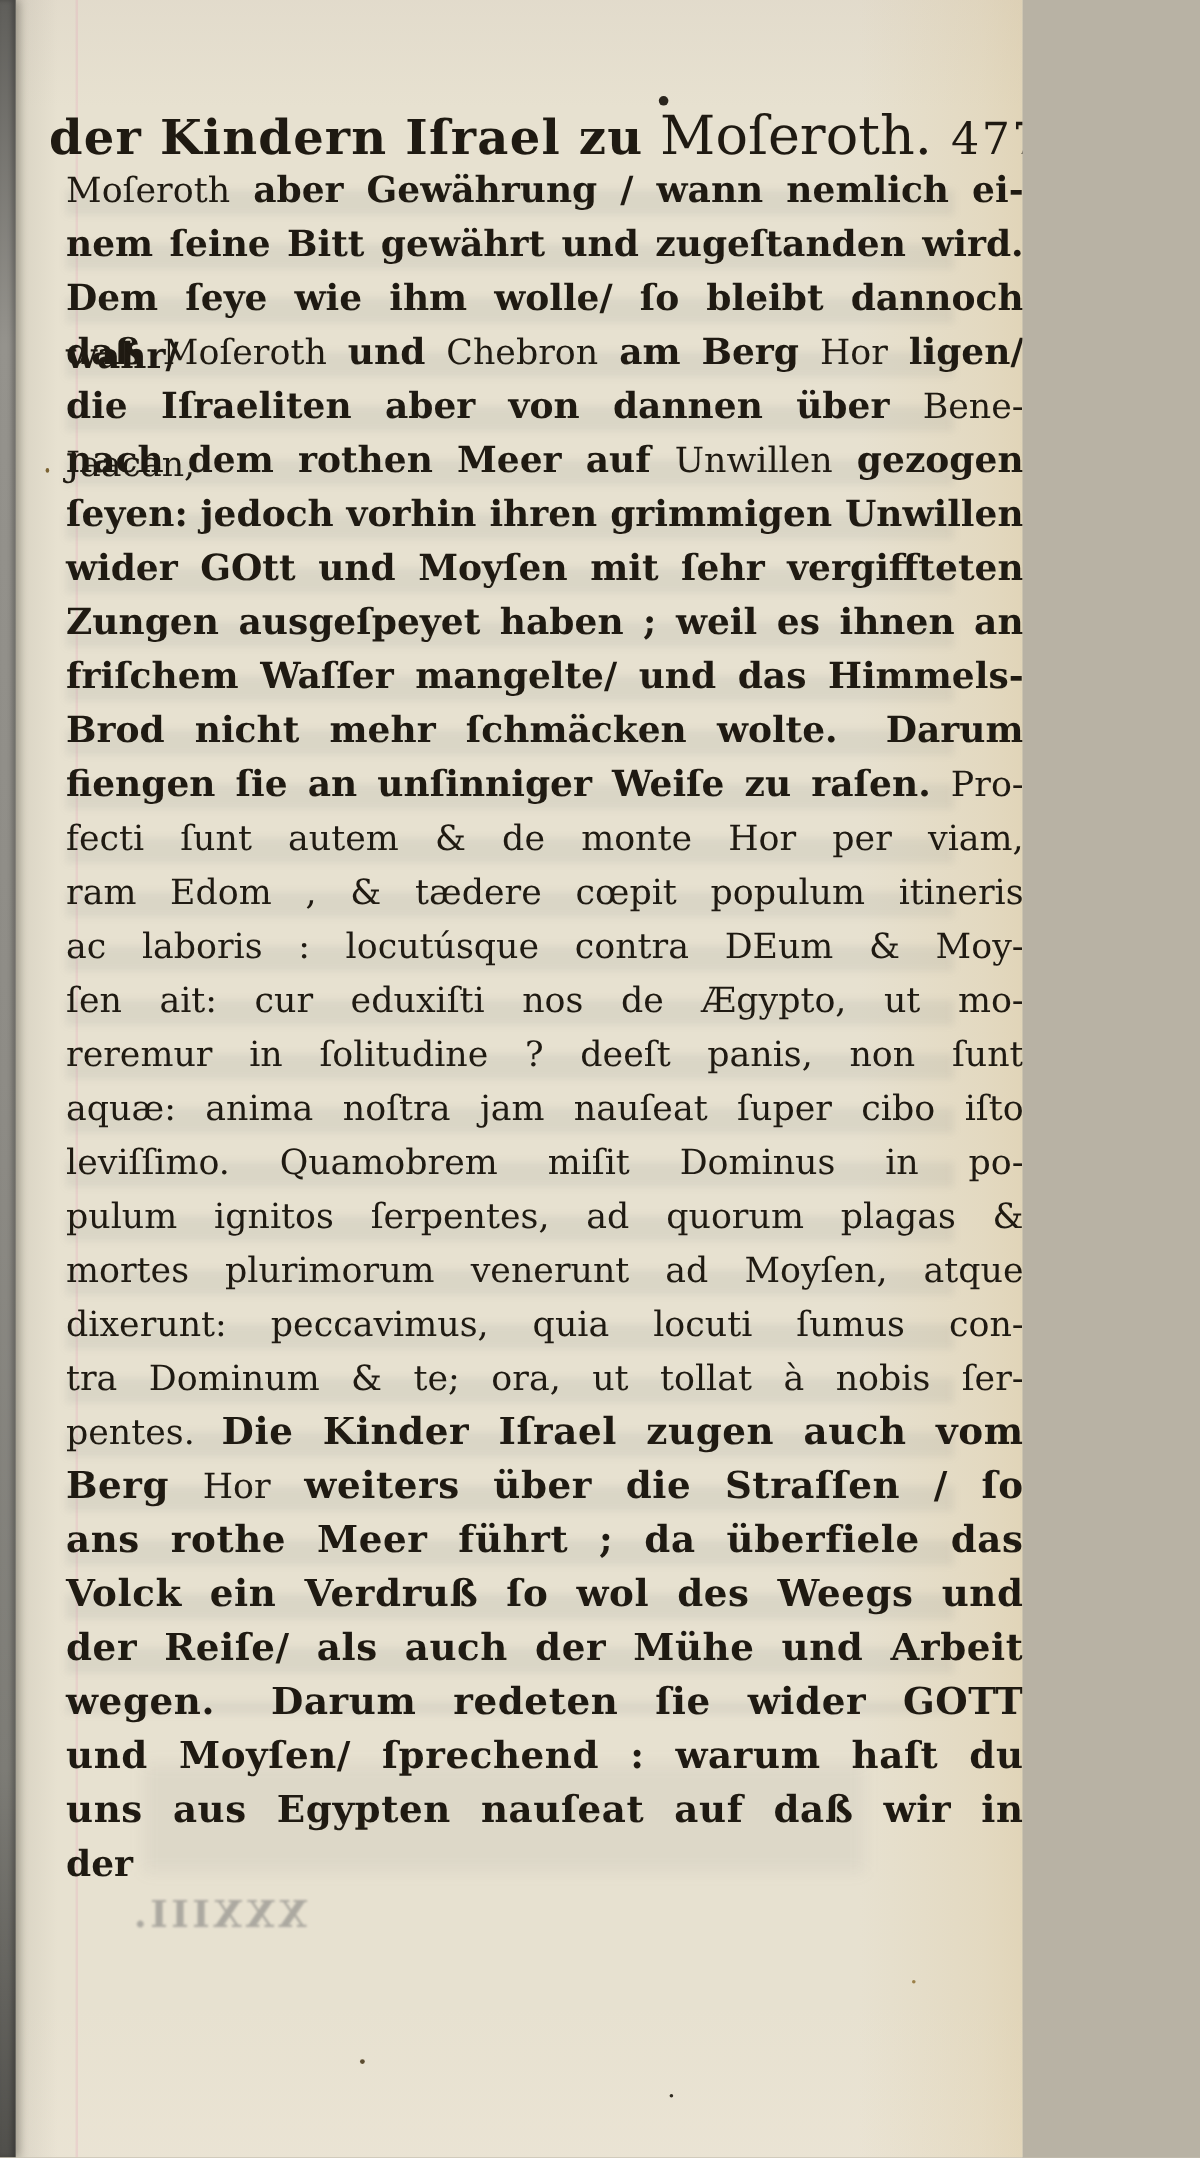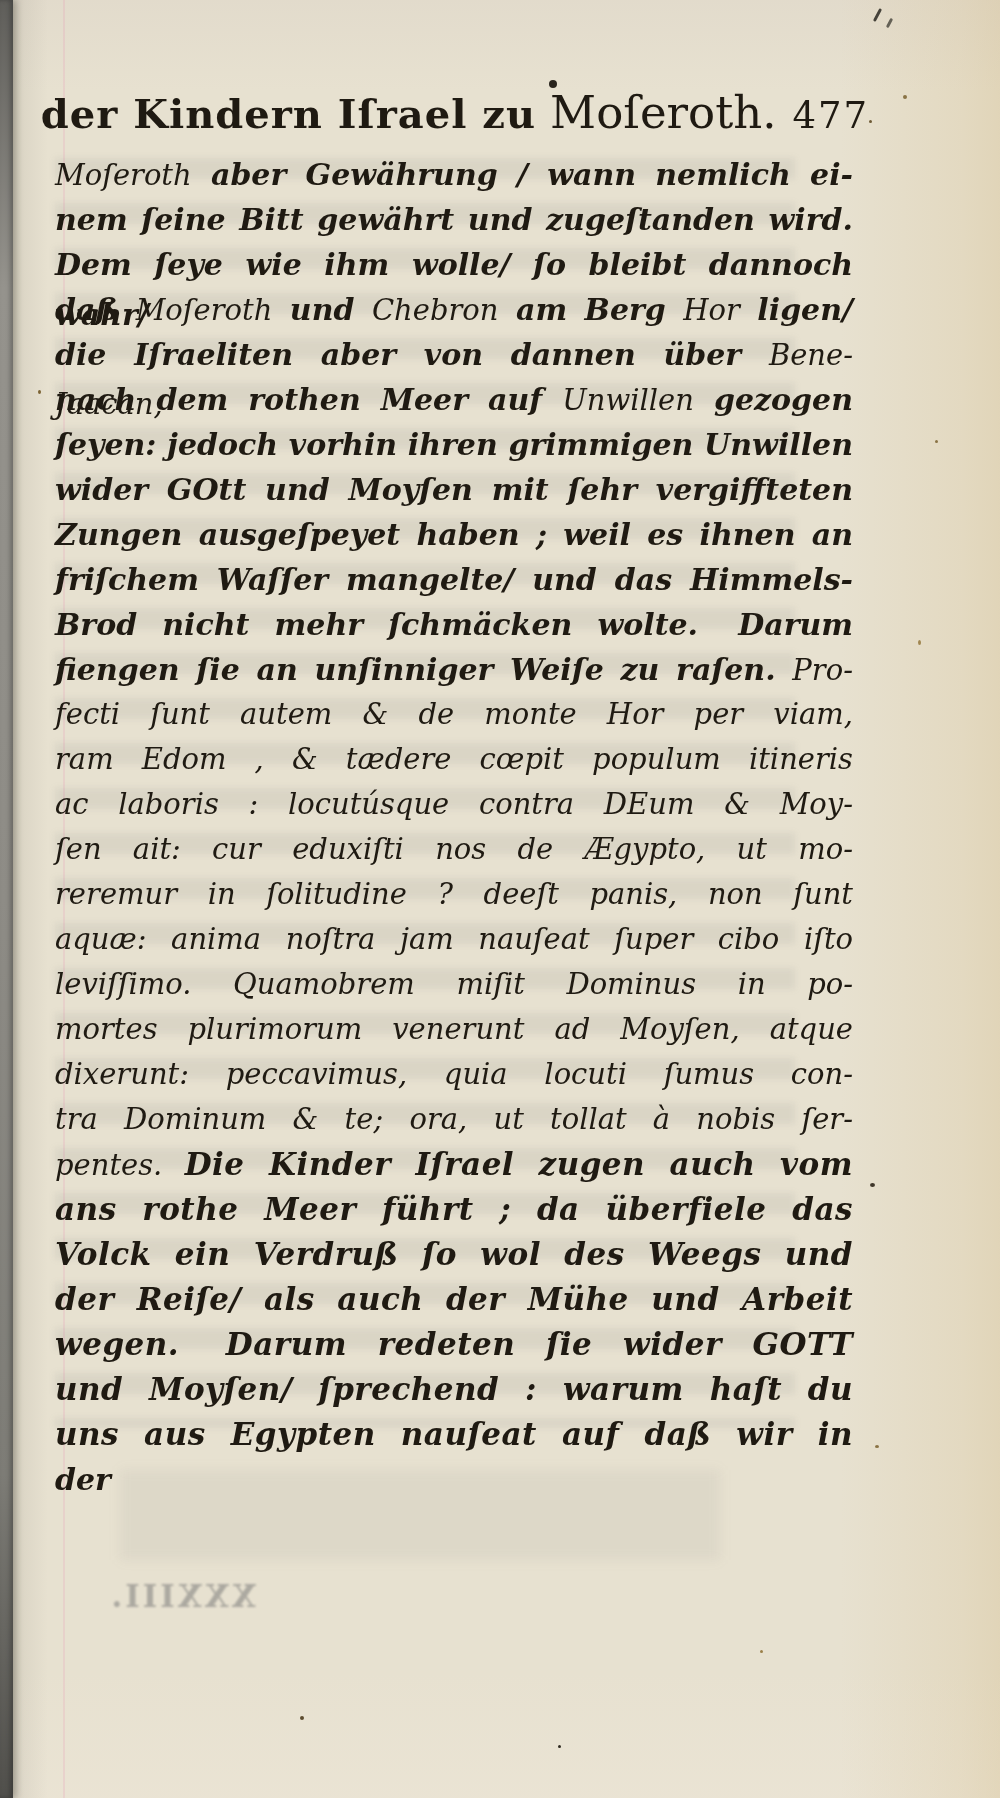--- a/index.html
+++ b/index.html
@@ -1,18 +1,18 @@
 <!DOCTYPE html>
 <html><head>
 <meta charset="utf-8">
 <style>
   html,body{margin:0;padding:0;background:#b8b2a4;}
   .page{
     position:relative;
-    width:1000px;height:1798px;
+    width:852px;height:1798px;
     background:
       linear-gradient(90deg, rgba(120,116,108,0.30) 0px, rgba(120,116,108,0.10) 22px, rgba(0,0,0,0) 48px),
       linear-gradient(90deg, rgba(0,0,0,0) 84%, rgba(214,190,140,0.22) 96%, rgba(210,184,130,0.30) 100%),
       linear-gradient(180deg, rgba(222,214,200,0.55) 0%, rgba(0,0,0,0) 5%, rgba(0,0,0,0) 93%, rgba(236,229,214,0.6) 100%),
       #e7e1d0;
     overflow:hidden;
     font-family:"DejaVu Serif", serif;
     color:#1f1a12;
   }
   .edge-left{
@@ -37,21 +37,21 @@
     background:rgba(110,116,118,0.08);filter:blur(6px);pointer-events:none;
   }
   .header{
     position:absolute;top:86px;left:55px;width:800px;
     display:flex;justify-content:center;align-items:baseline;
     white-space:nowrap;
   }
   .header .hf{font-weight:700;font-size:40px;letter-spacing:1px;}
   .header .ha{font-size:45px;margin-left:14px;}
   .header .hn{font-size:37px;margin-left:16px;letter-spacing:2px;}
-  .body-text{position:absolute;top:152px;left:55px;width:798px;font-style:italic;}
+  .body-text{position:absolute;top:136px;left:55px;width:798px;}
   .line{
     height:45px;line-height:45px;
     text-align:justify;text-align-last:justify;
     overflow:visible;
   }
   .line span{display:inline;}
   .f{font-weight:700;font-size:30px;}
   .a{font-weight:400;font-size:29px;}
   .s{font-weight:700;font-size:31px;letter-spacing:0.5px;}
   .catchword-line{
@@ -132,24 +132,26 @@
       <div class="line"><span class="f">friſchem Waſſer mangelte/ und das Himmels-</span></div>
       <div class="line"><span class="f">Brod nicht mehr ſchmäcken wolte.  Darum</span></div>
       <div class="line"><span class="f">fiengen ſie an unſinniger Weiſe zu raſen. </span><span class="a">Pro-</span></div>
       <div class="line"><span class="a">fecti ſunt autem &amp; de monte Hor per viam,</span></div>
       <div class="line"><span class="a">ram Edom , &amp; tædere cœpit populum itineris</span></div>
       <div class="line"><span class="a">ac laboris : locutúsque contra DEum &amp; Moy-</span></div>
       <div class="line"><span class="a">ſen ait: cur eduxiſti nos de Ægypto, ut mo-</span></div>
       <div class="line"><span class="a">reremur in ſolitudine ? deeſt panis, non ſunt</span></div>
       <div class="line"><span class="a">aquæ: anima noſtra jam nauſeat ſuper cibo iſto</span></div>
       <div class="line"><span class="a">leviſſimo. Quamobrem miſit Dominus in po-</span></div>
+      <div class="line"><span class="a">pulum ignitos ſerpentes, ad quorum plagas &amp;</span></div>
       <div class="line"><span class="a">mortes plurimorum venerunt ad Moyſen, atque</span></div>
       <div class="line"><span class="a">dixerunt: peccavimus, quia locuti ſumus con-</span></div>
       <div class="line"><span class="a">tra Dominum &amp; te; ora, ut tollat à nobis ſer-</span></div>
       <div class="line"><span class="a">pentes. </span><span class="s">Die Kinder Iſrael zugen auch vom</span></div>
+      <div class="line"><span class="s">Berg </span><span class="a">Hor</span><span class="s"> weiters über die Straſſen / ſo</span></div>
       <div class="line"><span class="s">ans rothe Meer führt ; da überfiele das</span></div>
       <div class="line"><span class="s">Volck ein Verdruß ſo wol des Weegs und</span></div>
       <div class="line"><span class="s">der Reiſe/ als auch der Mühe und Arbeit</span></div>
       <div class="line"><span class="s">wegen.  Darum redeten ſie wider GOTT</span></div>
       <div class="line"><span class="s">und Moyſen/ ſprechend : warum haſt du</span></div>
       <div class="line"><span class="s">uns aus Egypten nauſeat auf daß wir in</span></div>
       <div class="catchword-line">
       <span>der</span>
     </div>
   </div>

